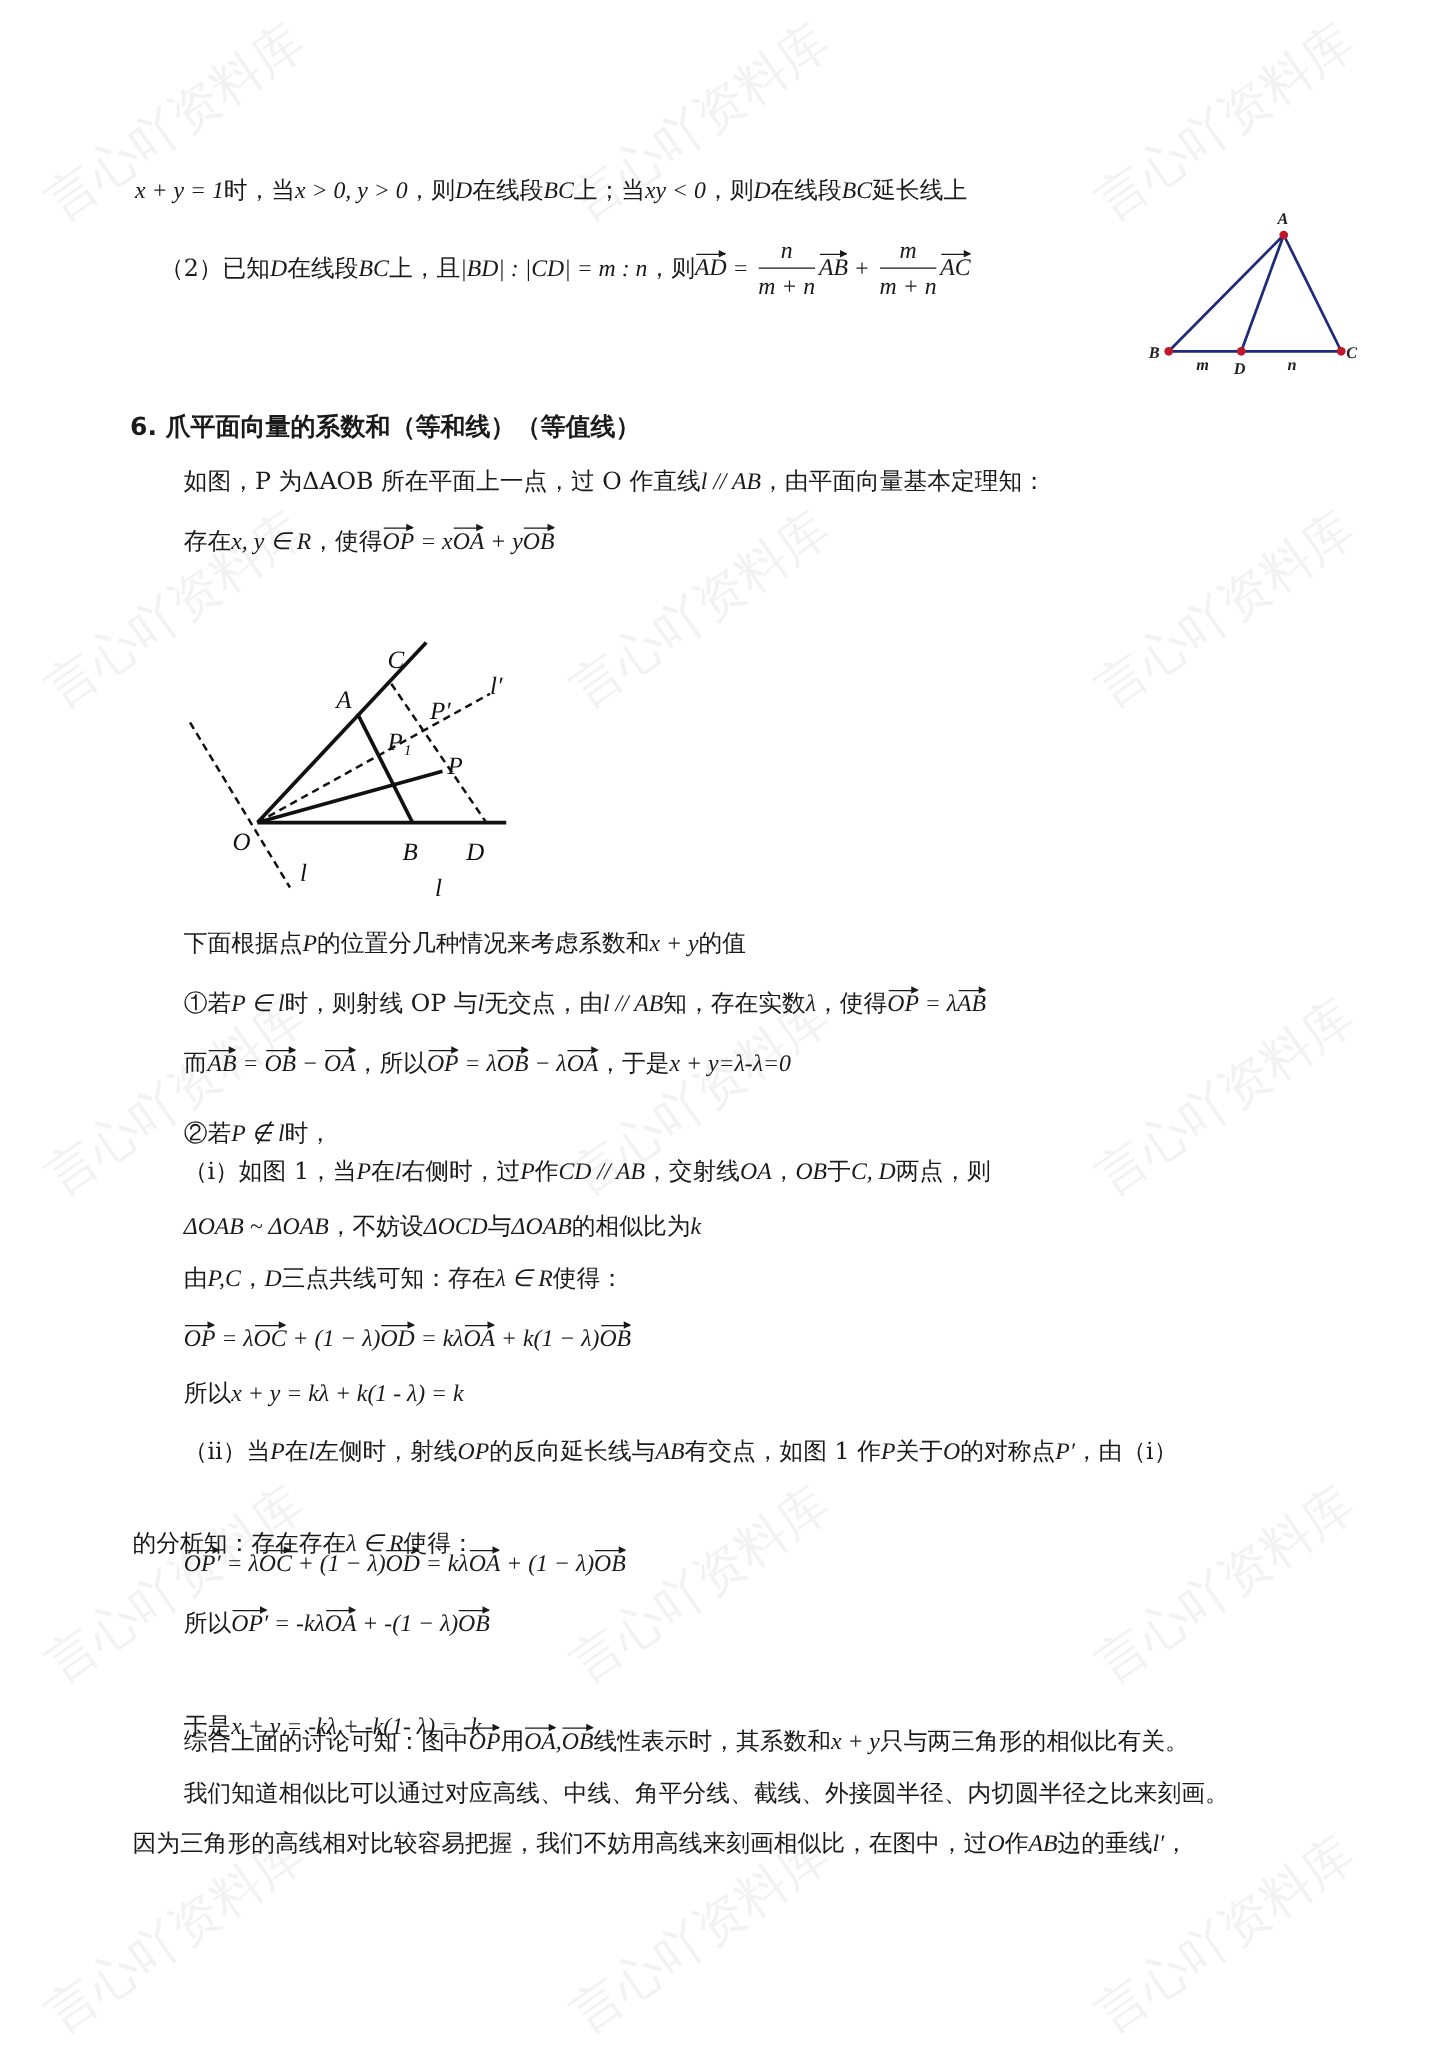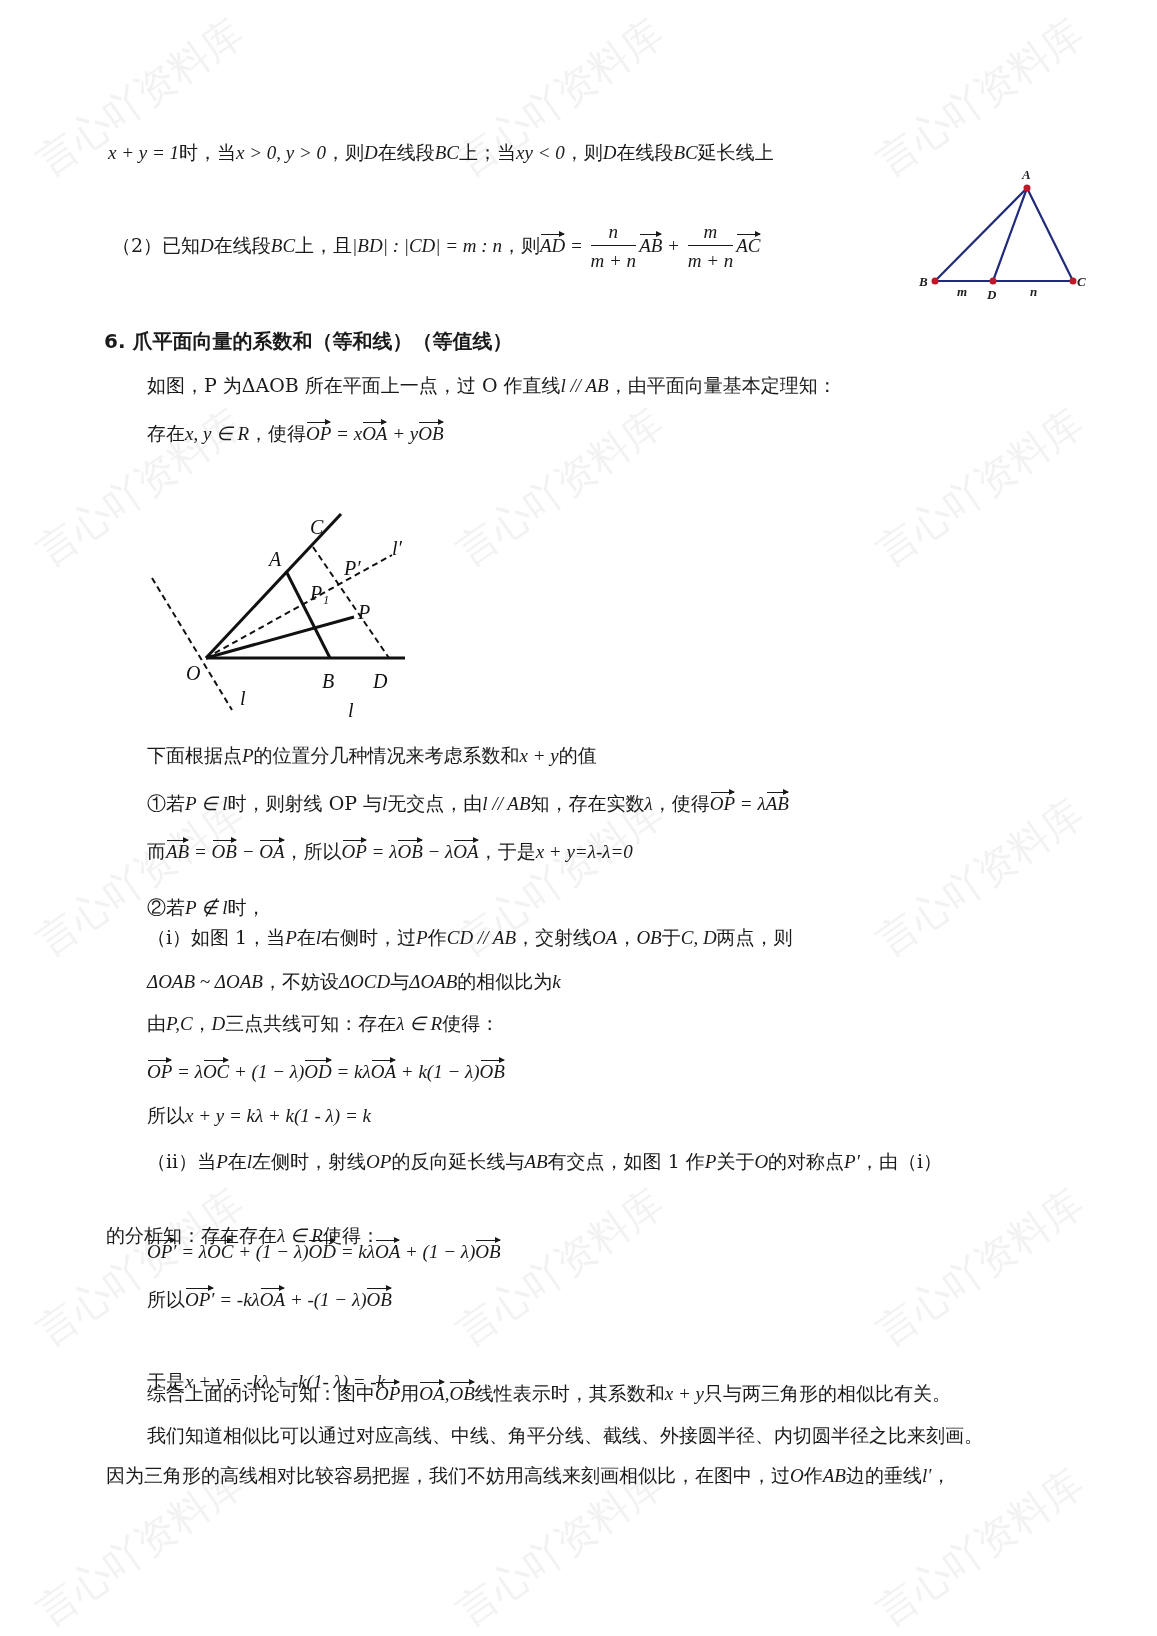--- a/index.html
+++ b/index.html
@@ -35,21 +35,21 @@
 <div class="watermark" style="left:440px;top:1240px;">言心吖资料库</div>
 <div class="watermark" style="left:860px;top:1240px;">言心吖资料库</div>
 <div class="watermark" style="left:20px;top:1520px;">言心吖资料库</div>
 <div class="watermark" style="left:440px;top:1520px;">言心吖资料库</div>
 <div class="watermark" style="left:860px;top:1520px;">言心吖资料库</div>
 
 <div class="line" style="left:108px;top:139px;">
   <span class="m">x + y = 1</span><span>时，当</span><span class="m">x &gt; 0, y &gt; 0</span><span>，则</span><span class="m">D</span><span>在线段</span><span class="m">BC</span><span>上；当</span><span class="m">xy &lt; 0</span><span>，则</span><span class="m">D</span><span>在线段</span><span class="m">BC</span><span>延长线上</span>
 </div>
 
-<div class="line" style="left:112px;top:190px;margin-top:31px;">
+<div class="line" style="left:128px;top:190px;">
   <span>（2）已知</span><span class="m">D</span><span>在线段</span><span class="m">BC</span><span>上，且</span><span class="m">|BD| : |CD| = m : n</span><span>，则</span><span class="vec">AD</span><span class="m"> = </span><span class="frac"><span class="num m">n</span><span class="den m">m + n</span></span><span class="vec">AB</span><span class="m"> + </span><span class="frac"><span class="num m">m</span><span class="den m">m + n</span></span><span class="vec">AC</span>
 </div>
 
 <svg style="position:absolute;left:905px;top:165px;" width="200" height="135" viewBox="0 0 200 135">
   <g stroke="#1f2a7a" stroke-width="2.2" fill="none">
     <line x1="122" y1="23" x2="30" y2="116"></line>
     <line x1="122" y1="23" x2="88" y2="116"></line>
     <line x1="122" y1="23" x2="168" y2="116"></line>
     <line x1="30" y1="116" x2="168" y2="116"></line>
   </g>

